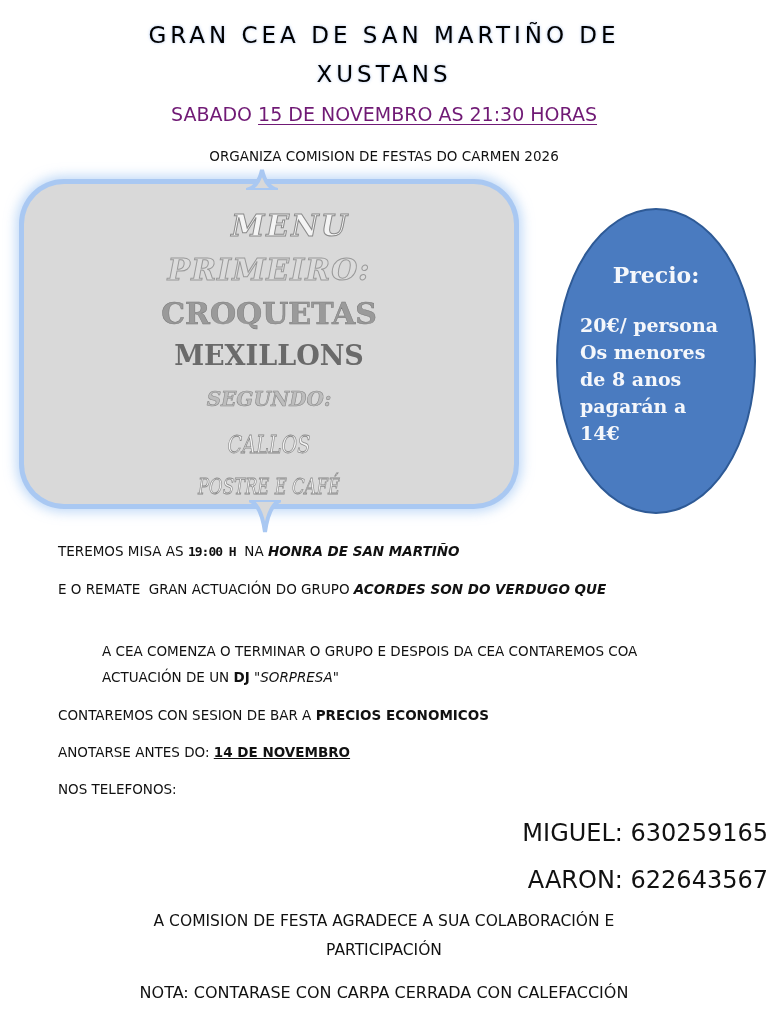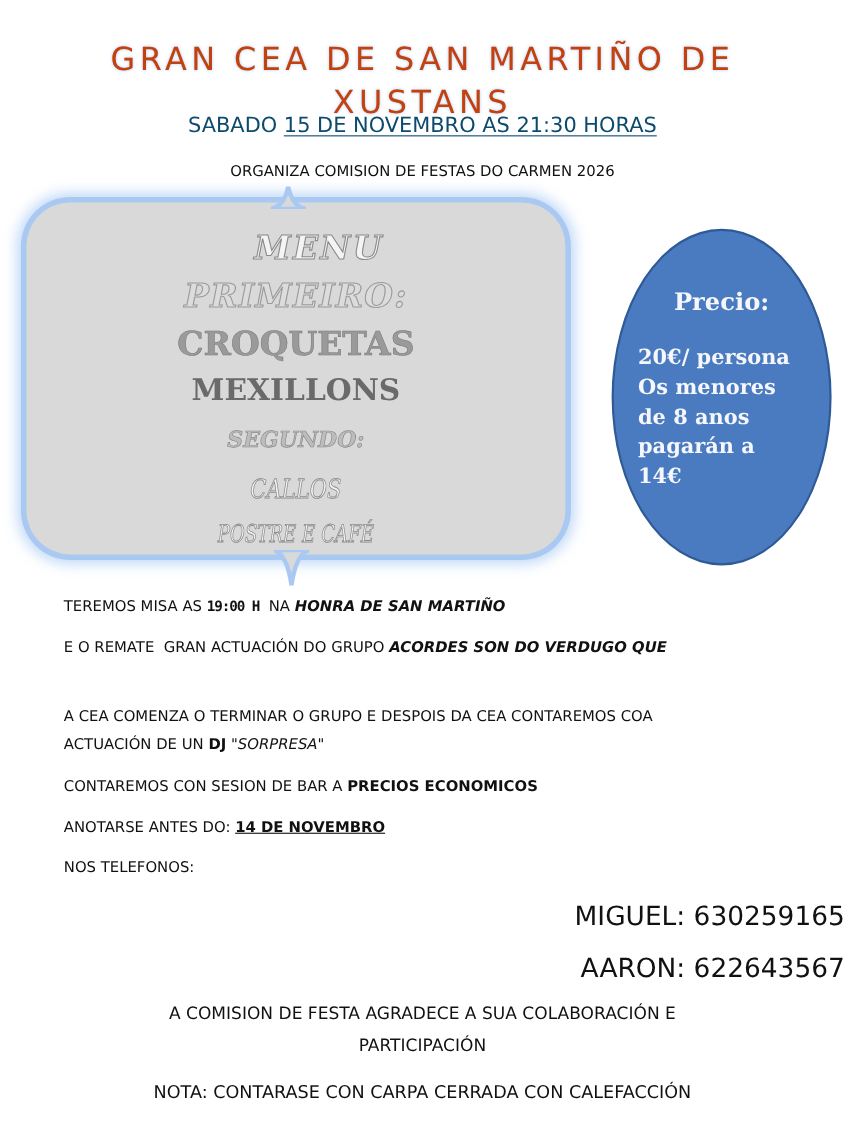--- a/index.html
+++ b/index.html
@@ -4,25 +4,24 @@
 <style>
   html, body { margin: 0; padding: 0; }
   body {
     width: 768px; height: 1024px; background: #ffffff; position: relative; overflow: hidden;
     font-family: "DejaVu Sans", sans-serif; color: #111;
   }
   .abs { position: absolute; }
   .center { left: 0; width: 768px; text-align: center; }
 
   .title {
-    color: #c2410c; font-family: "DejaVu Sans", sans-serif; font-size: 29px; letter-spacing: 4px;
+    color: #000000; font-family: "DejaVu Sans", sans-serif; font-size: 23px; letter-spacing: 4px;
     text-shadow: 0 0 3px rgba(120,160,230,0.6);
-    margin-top: 15px;
   }
-  .subtitle { font-size: 19px; color: #0c4a6e; }
+  .subtitle { font-size: 19px; color: #701a75; }
   .subtitle u { text-decoration: underline; text-underline-offset: 3px; }
   .organiza { font-size: 13.5px; color: #111; }
 
   
   .callout {
     left: 24px; top: 184px; width: 490px; height: 320px;
     background: #d9d9d9; border-radius: 40px;
     box-shadow: 0 0 0 5px #a9c8f2, 0 0 12px 8px rgba(140,185,240,0.55);
   }
   .notch-top {
@@ -104,21 +103,21 @@
 </div>
 
 <div class="abs para" style="top:538px;">
   <span>TEREMOS MISA AS </span><span class="misa-time">19:00 H</span><span style="white-space:pre;">  NA </span><b><i>HONRA DE SAN MARTIÑO</i></b>
 </div>
 
 <div class="abs para" style="top:576px;">
   <div><span style="white-space:pre;">E O REMATE  GRAN ACTUACIÓN DO GRUPO </span><b><i>ACORDES SON DO VERDUGO QUE</i></b></div>
 </div>
 
-<div class="abs para" style="top:638px;">
+<div class="abs para" style="top:638px;margin-left:44px;">
   <div>A CEA COMENZA O TERMINAR O GRUPO E DESPOIS DA CEA CONTAREMOS COA</div>
   <div><span style="white-space:pre;">ACTUACIÓN DE UN </span><b>DJ</b><i style="white-space:pre;"> "SORPRESA"</i></div>
 </div>
 
 <div class="abs para" style="top:702px;">
   <span style="white-space:pre;">CONTAREMOS CON SESION DE BAR A </span><b>PRECIOS ECONOMICOS</b>
 </div>
 
 <div class="abs para" style="top:739px;">
   <span style="white-space:pre;">ANOTARSE ANTES DO: </span><b class="underlined">14 DE NOVEMBRO</b>

